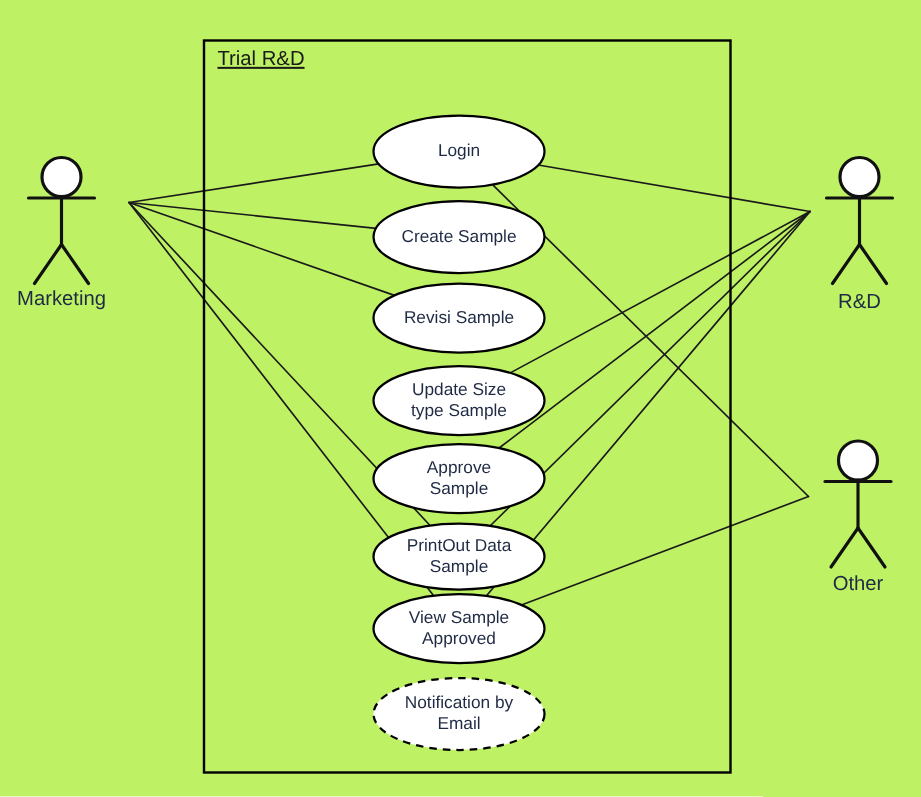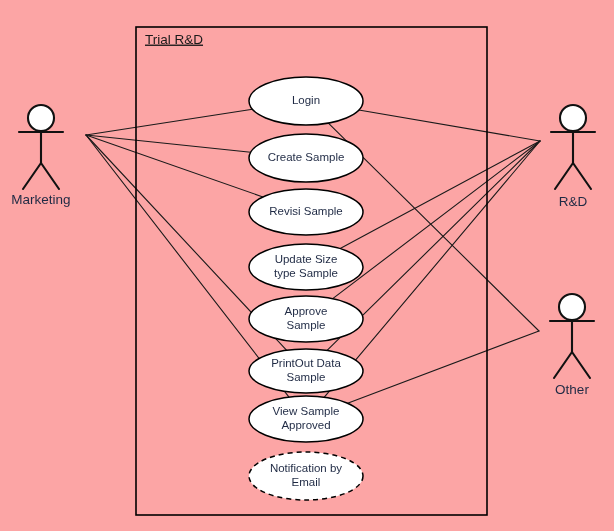--- a/index.html
+++ b/index.html
@@ -10,21 +10,21 @@
   body {
     width: 614px;
     height: 531px;
     font-family: "Liberation Sans", sans-serif;
     overflow: hidden;
   }
   #diagram-root {
     position: relative;
     width: 614px;
     height: 531px;
-    background: #fca5a5;
+    background: #bef264;
   }
   svg.canvas {
     position: absolute;
     top: 0;
     left: 0;
     width: 614px;
     height: 531px;
     display: block;
   }
   .boundary-rect {

